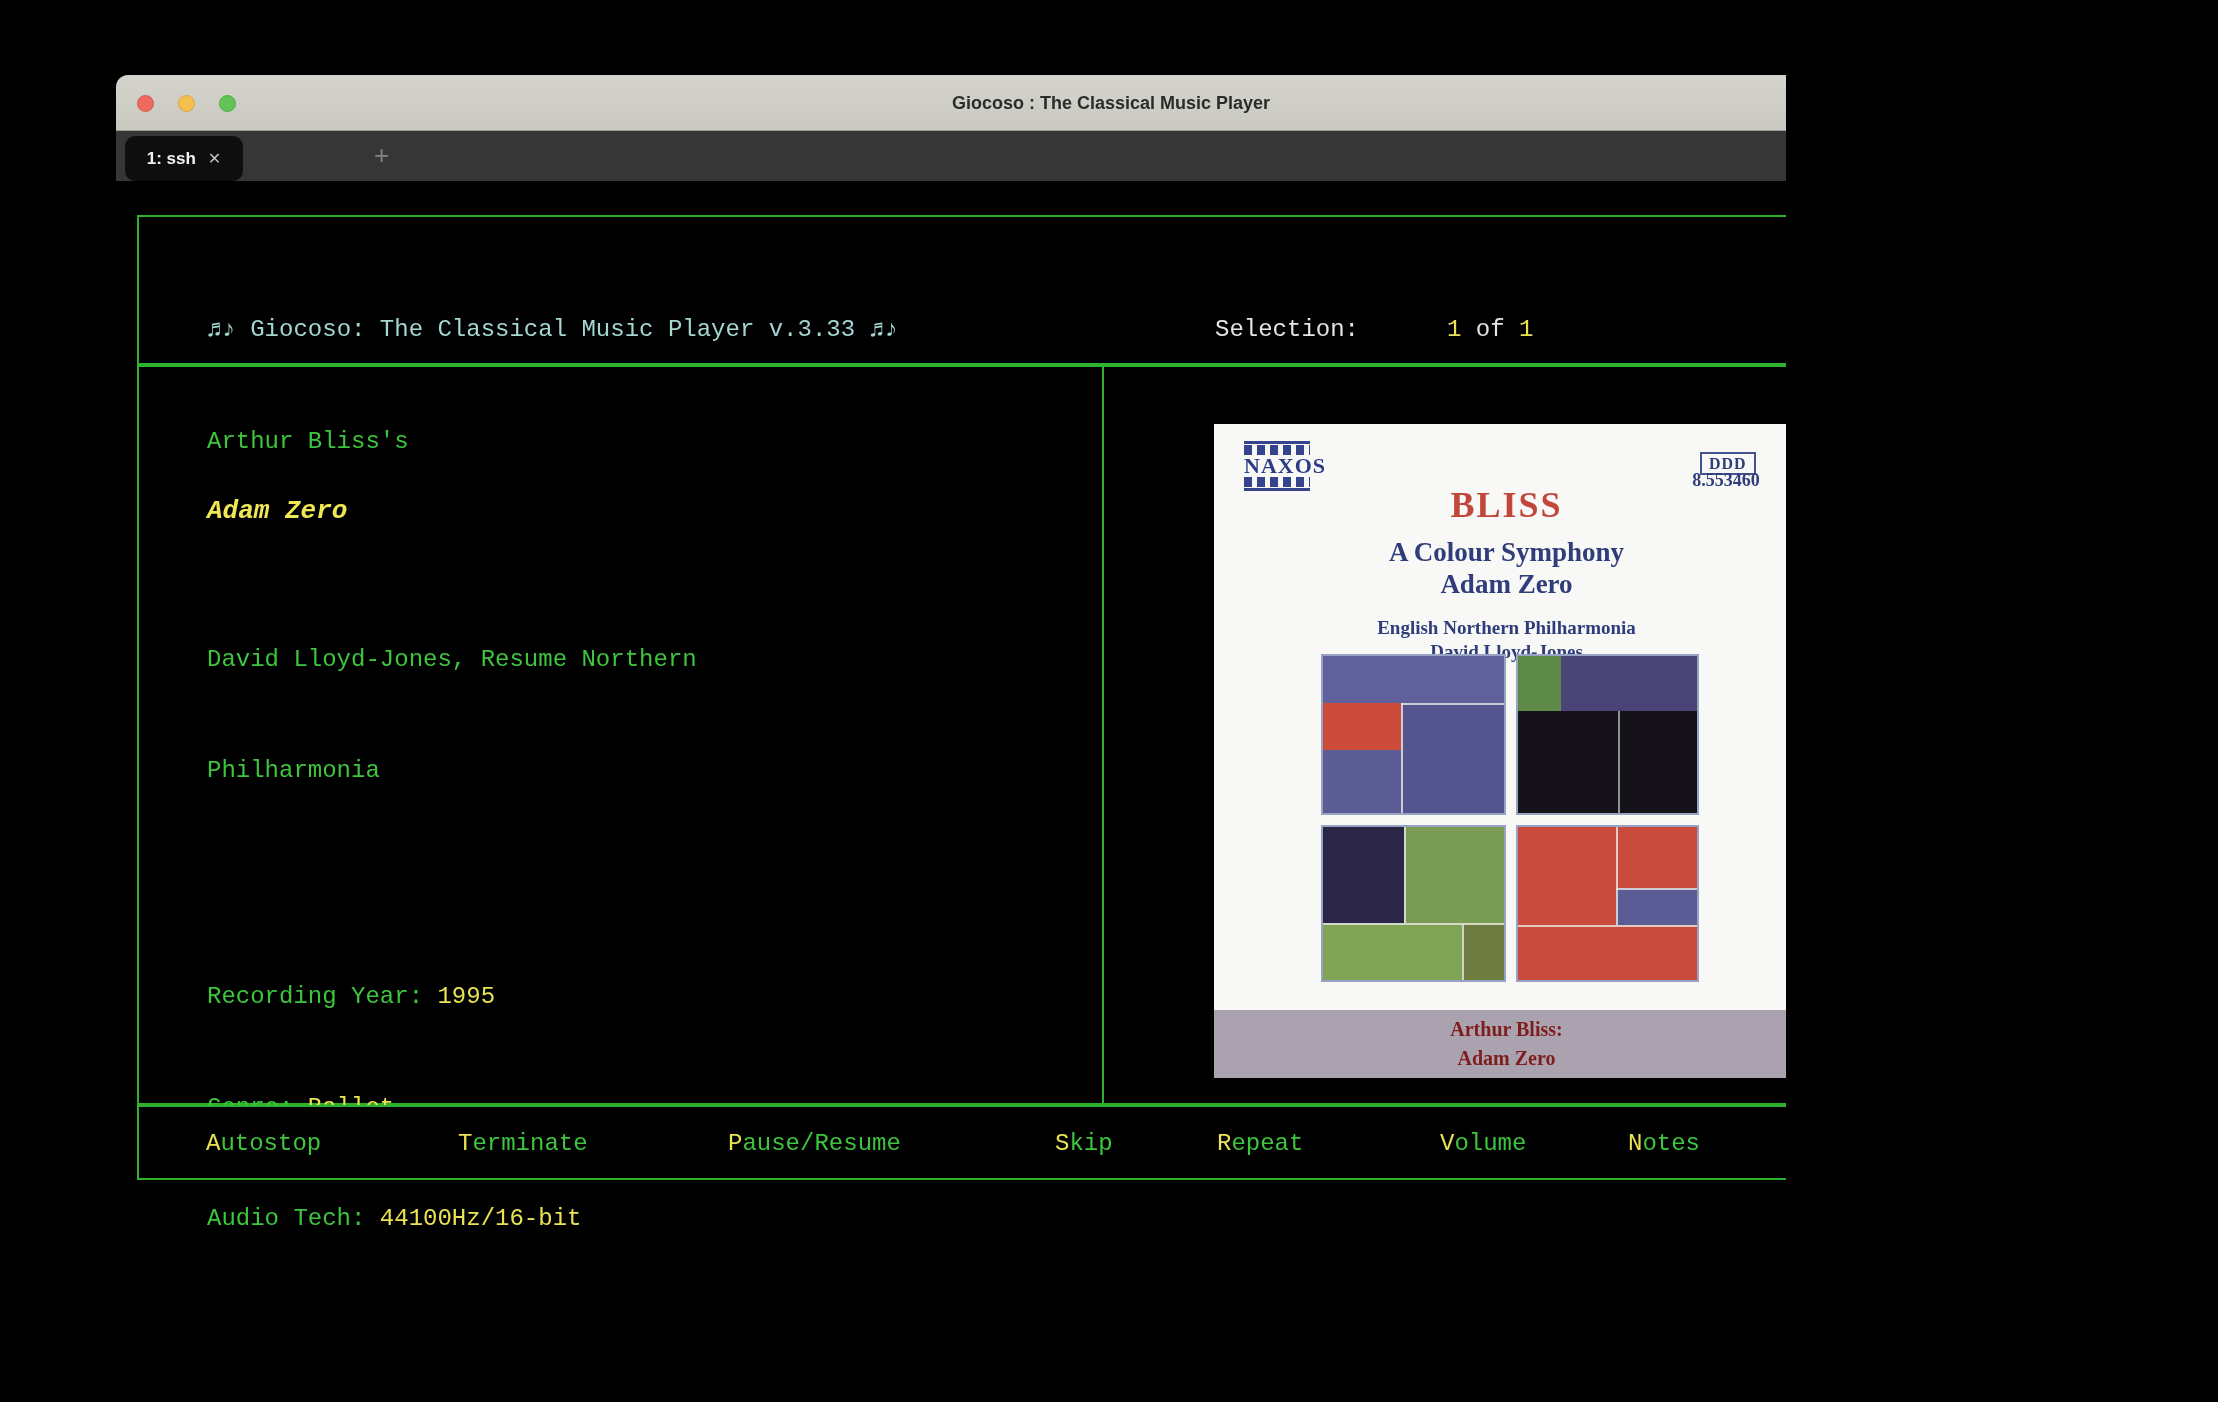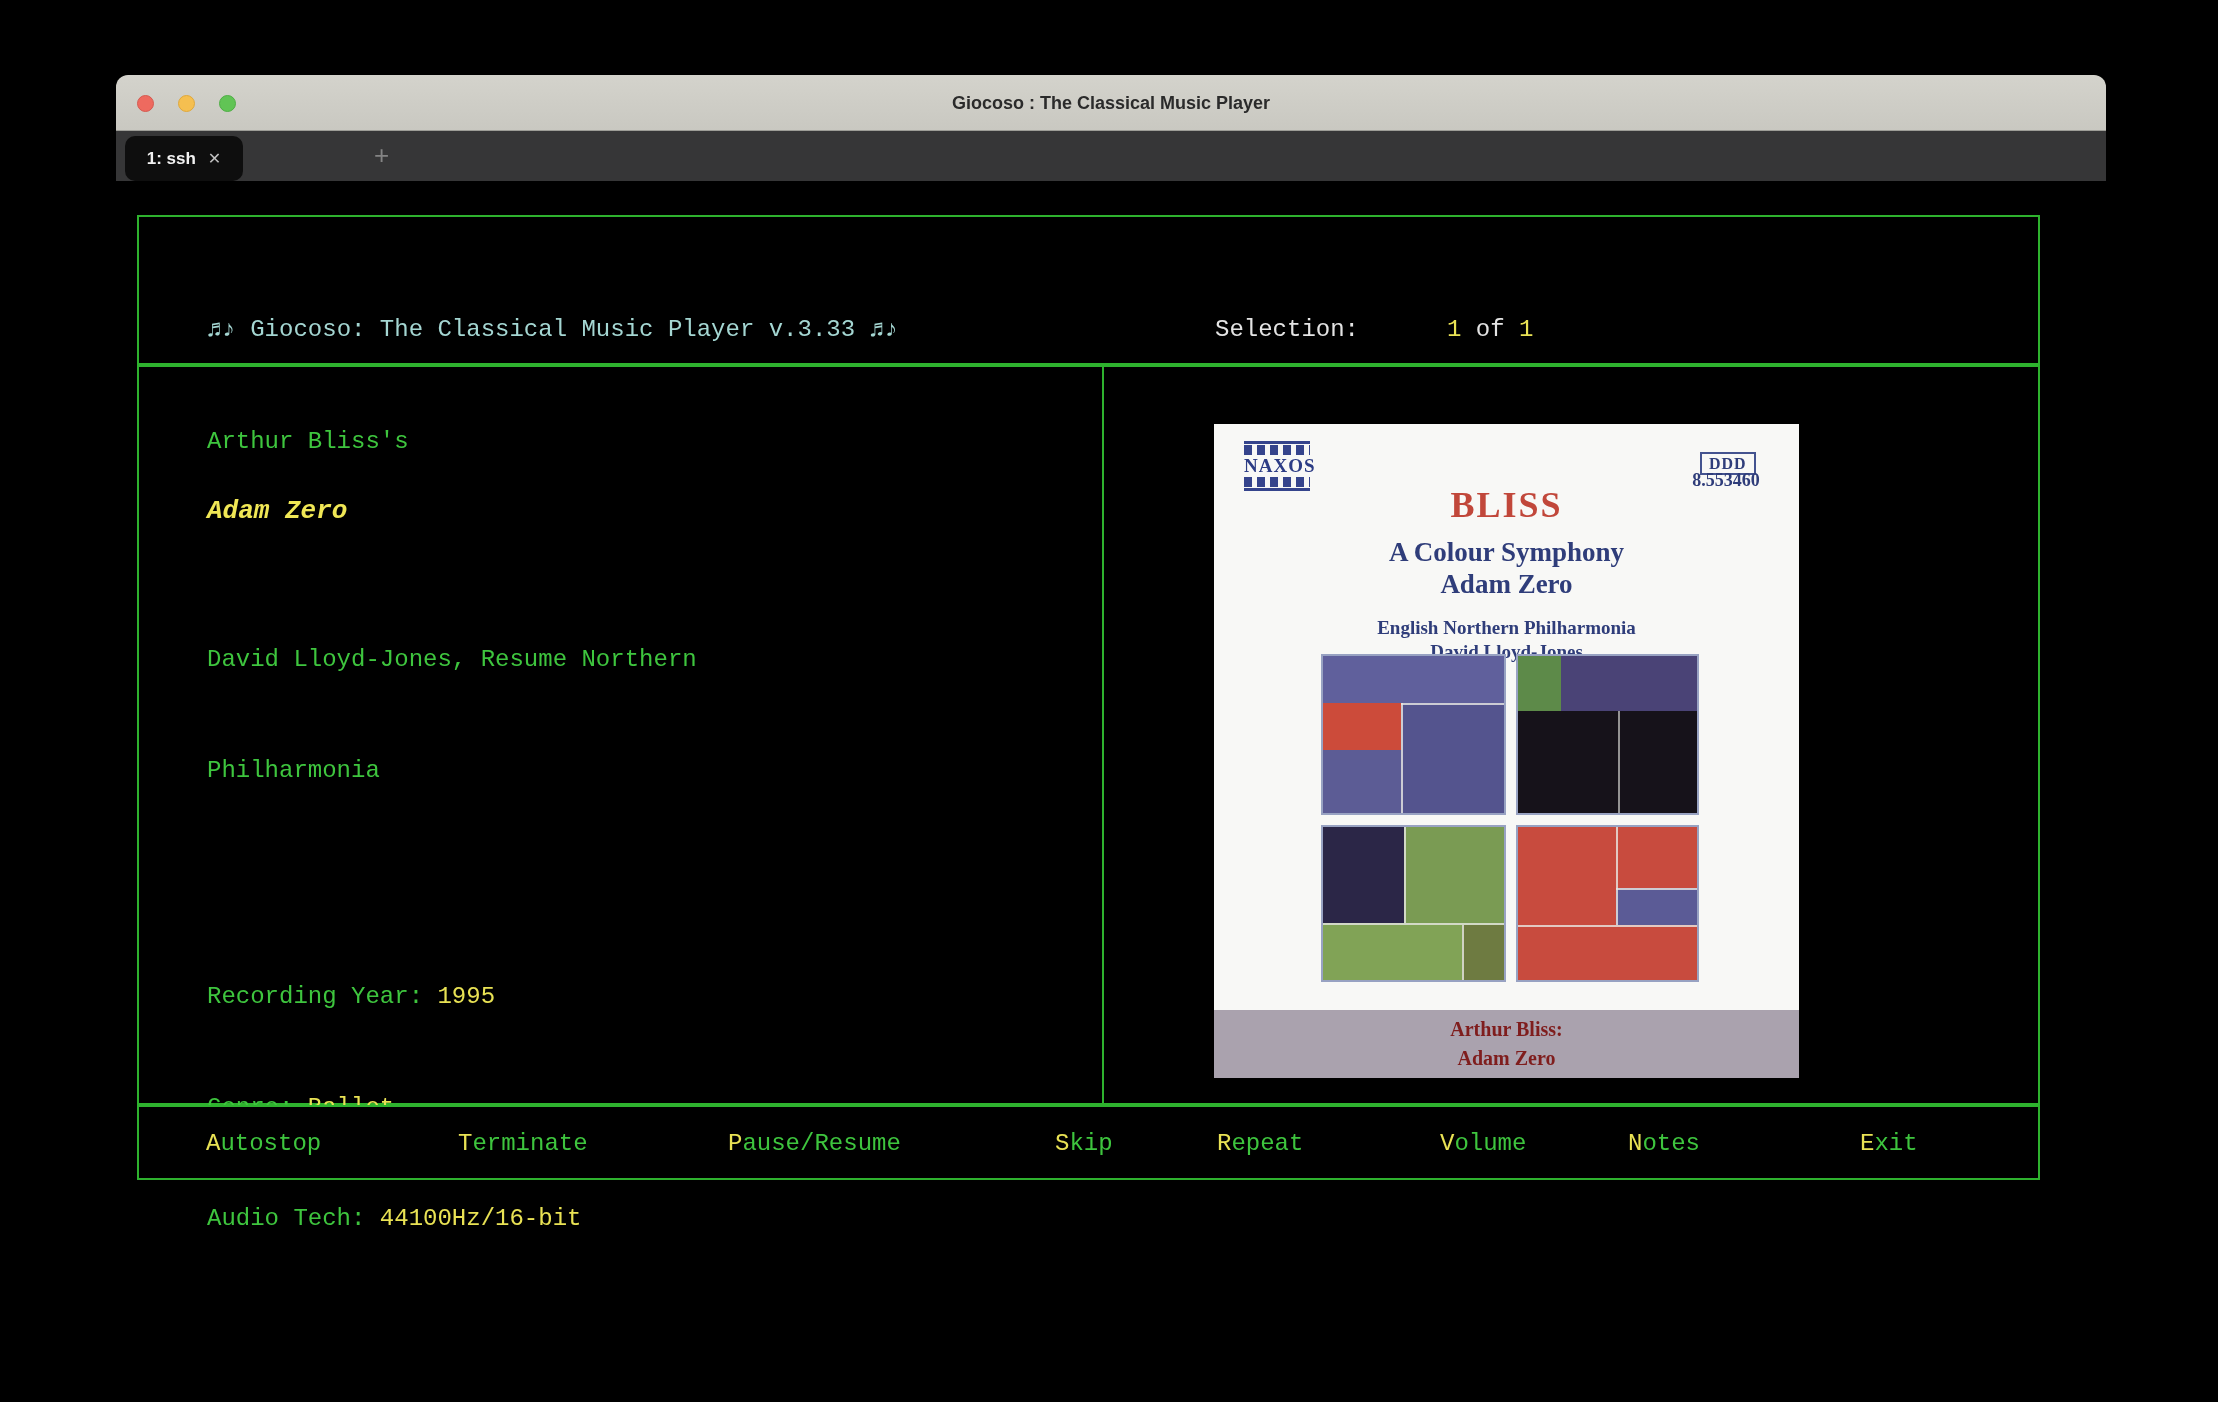--- a/index.html
+++ b/index.html
@@ -1,16 +1,16 @@
 <!DOCTYPE html>
 <html><head>
 <meta charset="utf-8">
 <style>
   html,body { margin:0; padding:0; background:#000; }
-  #stage { position:relative; width:2218px; height:1402px; background:#000; overflow:hidden; }
+  #stage { position:relative; width:1786px; height:1402px; background:#000; overflow:hidden; }
 
   
   .window { position:absolute; left:116px; top:75px; width:1990px; height:1178px;
             border-radius:12px; background:#000; overflow:hidden; }
   .titlebar { position:absolute; left:0; top:0; width:100%; height:56px;
               background:linear-gradient(#d4d3cc,#c9c8c1);
               border-bottom:1px solid #9d9d97; box-sizing:border-box; }
   .win-title { position:absolute; left:0; right:0; top:0; height:56px; line-height:56px;
                text-align:center; font-family:"Liberation Sans",sans-serif; font-weight:bold;
                font-size:18px; color:#2b2b2b; }
@@ -53,21 +53,21 @@
 
   .menu-item { position:absolute; top:1050px; }
 
   
   .album { position:absolute; left:1098px; top:349px; width:585px; height:654px;
            background:#f8f8f6; }
   .serif { font-family:"Liberation Serif",serif; }
   .naxos { position:absolute; left:30px; top:16px; width:66px; }
   .naxos-bar  { height:3px; background:#35448c; margin:1px 0; }
   .naxos-cols { height:10px; background:repeating-linear-gradient(90deg,#35448c 0 8px,#f8f8f6 8px 13px); margin:1px 0; }
-  .naxos-text { font-family:"Liberation Serif",serif; font-weight:bold; font-size:19px; color:#2c3c85;
+  .naxos-text { font-family:"Liberation Serif",serif; font-weight:bold; font-size:22px; color:#2c3c85;
                 text-align:center; letter-spacing:1px; line-height:20px; }
   .ddd { position:absolute; left:486px; top:28px; border:2px solid #44538f; color:#2f3d7a;
          font-weight:bold; font-size:16px; line-height:19px; padding:0 7px; letter-spacing:1px; }
   .catalog { position:absolute; left:452px; top:46px; width:120px; text-align:center;
              font-weight:bold; font-size:18px; color:#2f3d7a; }
   .composer { position:absolute; left:0; top:60px; width:100%; text-align:center;
               font-weight:bold; font-size:36px; letter-spacing:2px; color:#c1473a; }
   .work1 { position:absolute; left:0; top:113px; width:100%; text-align:center; font-weight:bold; font-size:27px; color:#2f3d7a; }
   .work2 { position:absolute; left:0; top:145px; width:100%; text-align:center; font-weight:bold; font-size:27px; color:#2f3d7a; }
   .artists1 { position:absolute; left:0; top:193px; width:100%; text-align:center; font-weight:bold; font-size:19px; color:#2f3d7a; }

